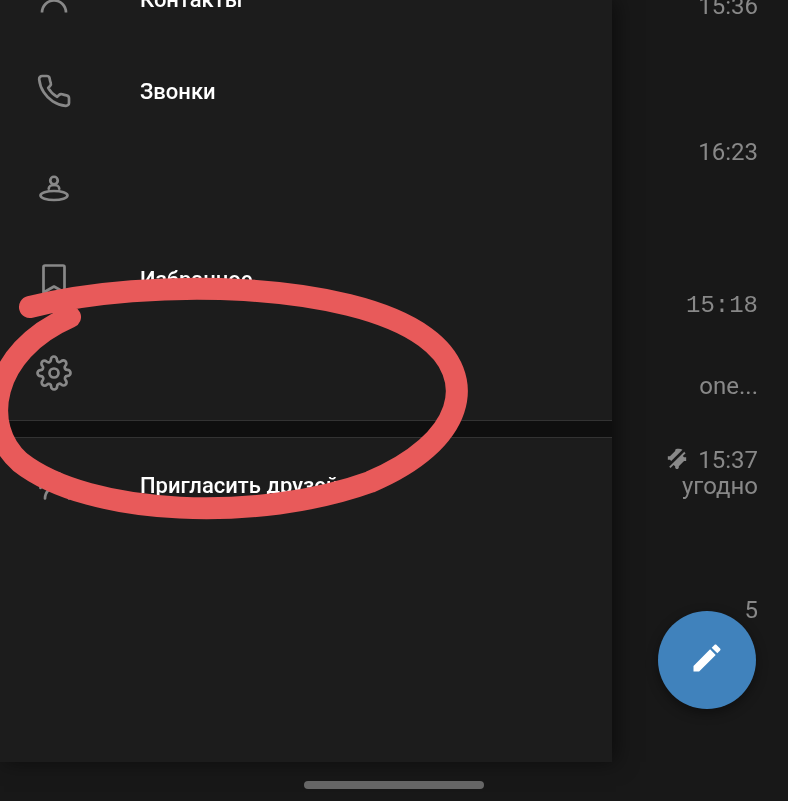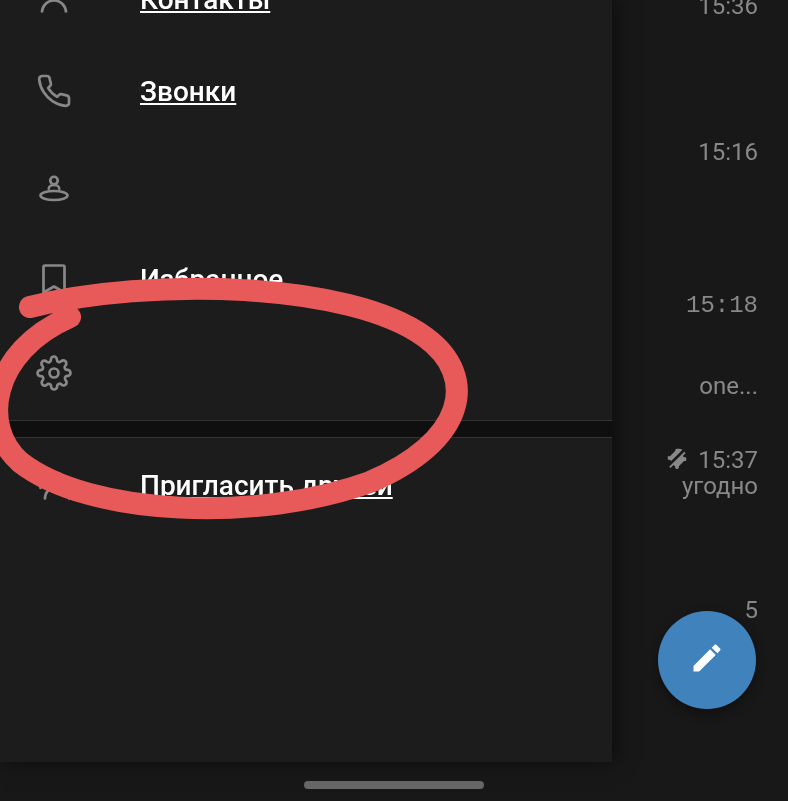--- a/index.html
+++ b/index.html
@@ -59,24 +59,23 @@
       cursor: pointer;
     }
     .menu-icon {
       width: 36px;
       height: 36px;
       color: #888;
       flex-shrink: 0;
     }
     .menu-label {
       color: #fff;
-      font-size: 28px;
+      font-size: 22px;
       font-weight: 500;
       margin-left: 68px;
-      text-decoration: underline;
     }
     .menu-section-gap {
       height: 18px;
       background: #0f0f0f;
       border-top: 1px solid #333;
       border-bottom: 1px solid #333;
     }
     .fab {
       position: absolute;
       right: 32px;
@@ -119,21 +118,21 @@
     }
   </style>
 </head>
 <body>
 
 <div class="background-chat">
   <div class="chat-item" style="top:-8px;">
     <span class="chat-time">15:36</span>
   </div>
   <div class="chat-item" style="top:138px;">
-    <span class="chat-time">15:16</span>
+    <span class="chat-time">16:23</span>
   </div>
   <div class="chat-item" style="top:292px;font-family:Liberation Mono, monospace;">
     <span class="chat-time">15:18</span>
   </div>
   <div class="chat-item" style="top:372px;right:30px;">
     <span class="chat-snippet">one...</span>
   </div>
   <div class="chat-item" style="top:446px;">
     <span class="mute-icon">
       <svg width="22" height="22" viewBox="0 0 24 24" fill="#888">

